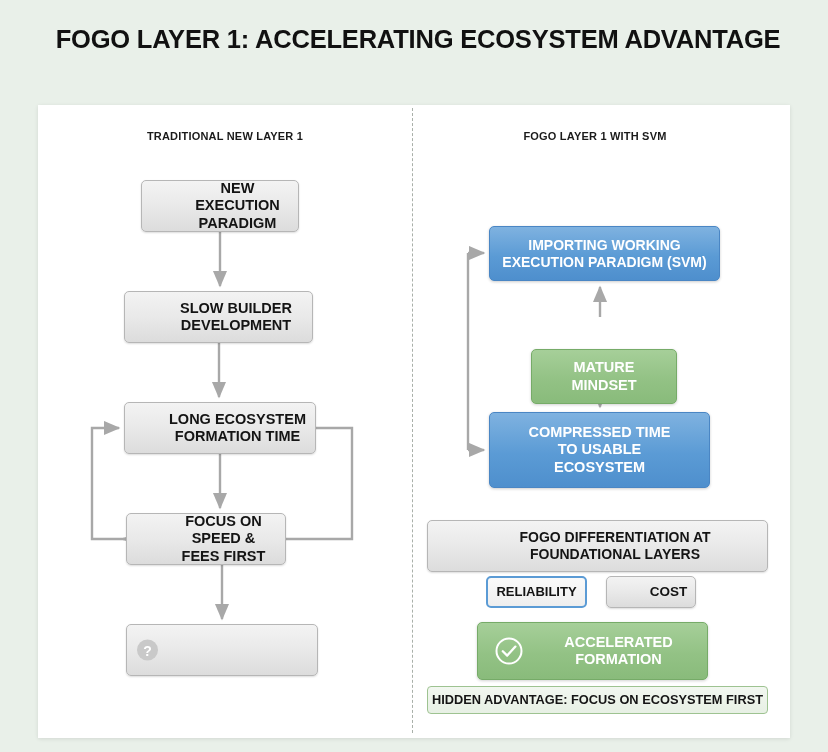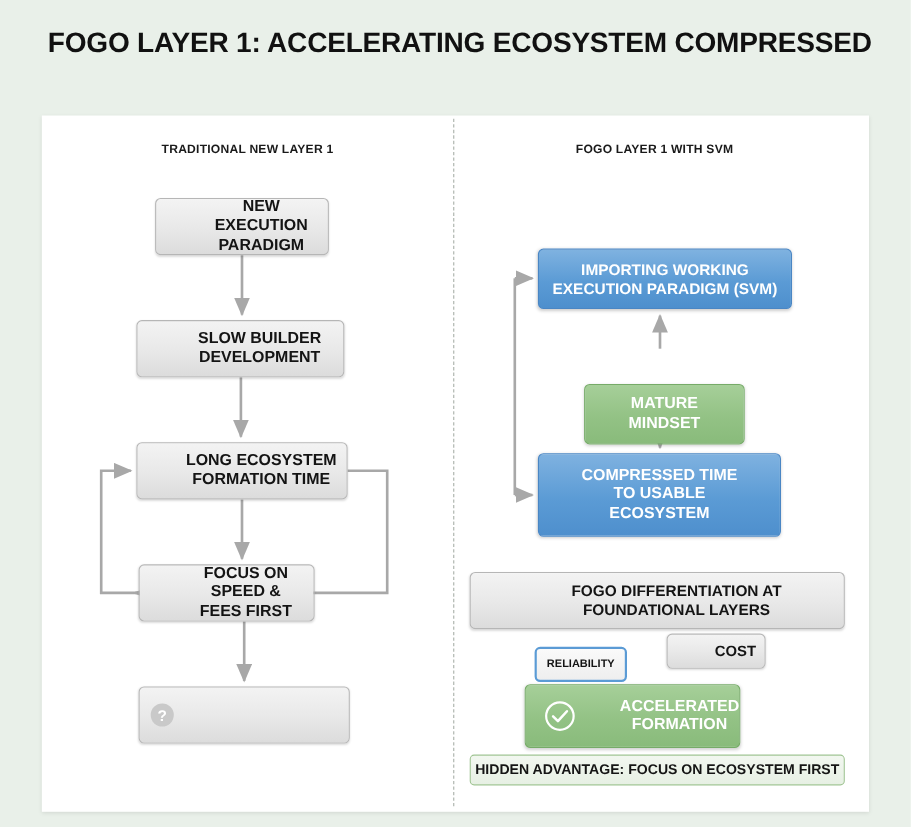--- a/index.html
+++ b/index.html
@@ -109,24 +109,24 @@
   #n-long-eco      { left: 124px; top: 402px; width: 192px; height: 52px; font-size: 14.5px; }
   #n-focus-speed   { left: 126px; top: 513px; width: 160px; height: 52px; font-size: 14.5px; }
   #n-uncurain      { left: 126px; top: 624px; width: 192px; height: 52px; font-size: 14.5px;
                      justify-content: flex-start; padding-left: 36px; }
 
   
   #n-importing     { left: 489px; top: 226px; width: 231px; height: 55px; font-size: 14px; }
   #n-mature        { left: 531px; top: 317px; width: 146px; height: 55px; font-size: 14.5px; margin-top: 32px; }
   #n-compressed    { left: 489px; top: 412px; width: 221px; height: 76px; font-size: 14.5px; }
   #n-fogo-diff     { left: 427px; top: 520px; width: 341px; height: 52px; font-size: 14px; }
-  #n-reliability   { left: 486px; top: 588px; width: 84px; height: 32px; font-size: 10px; }
+  #n-reliability   { left: 486px; top: 576px; width: 101px; height: 32px; font-size: 13px; }
   #n-cost          { left: 606px; top: 576px; width: 90px; height: 32px; font-size: 13.5px; }
-  #n-accelerated   { left: 477px; top: 622px; width: 196px; height: 58px; font-size: 14.5px;
-                     justify-content: flex-end; padding-left: 52px; }
+  #n-accelerated   { left: 477px; top: 622px; width: 231px; height: 58px; font-size: 14.5px;
+                     justify-content: center; padding-left: 52px; }
   #n-hidden-adv    { left: 427px; top: 686px; width: 341px; height: 28px; font-size: 12.8px;
                      border-radius: 4px; }
 
   
   .q-icon {
     position: absolute;
     left: 10px;
     top: 50%;
     transform: translateY(-50%);
     width: 21px;
@@ -151,21 +151,21 @@
   }
 
   
   .conn { position: absolute; left: 0; top: 0; width: 828px; height: 752px; pointer-events: none; }
 </style>
 </head>
 <body>
 
 <div id="root">
 
-  <div class="page-title">FOGO LAYER 1: ACCELERATING ECOSYSTEM COMPRESSED</div>
+  <div class="page-title">FOGO LAYER 1: ACCELERATING ECOSYSTEM ADVANTAGE</div>
 
   <div class="panel"></div>
 
   <div class="divider"></div>
 
   <div class="col-head" id="head-left">TRADITIONAL NEW LAYER 1</div>
   <div class="col-head" id="head-right">FOGO LAYER 1 WITH SVM</div>
 
   <svg class="conn" viewBox="0 0 828 752">
     <defs>

